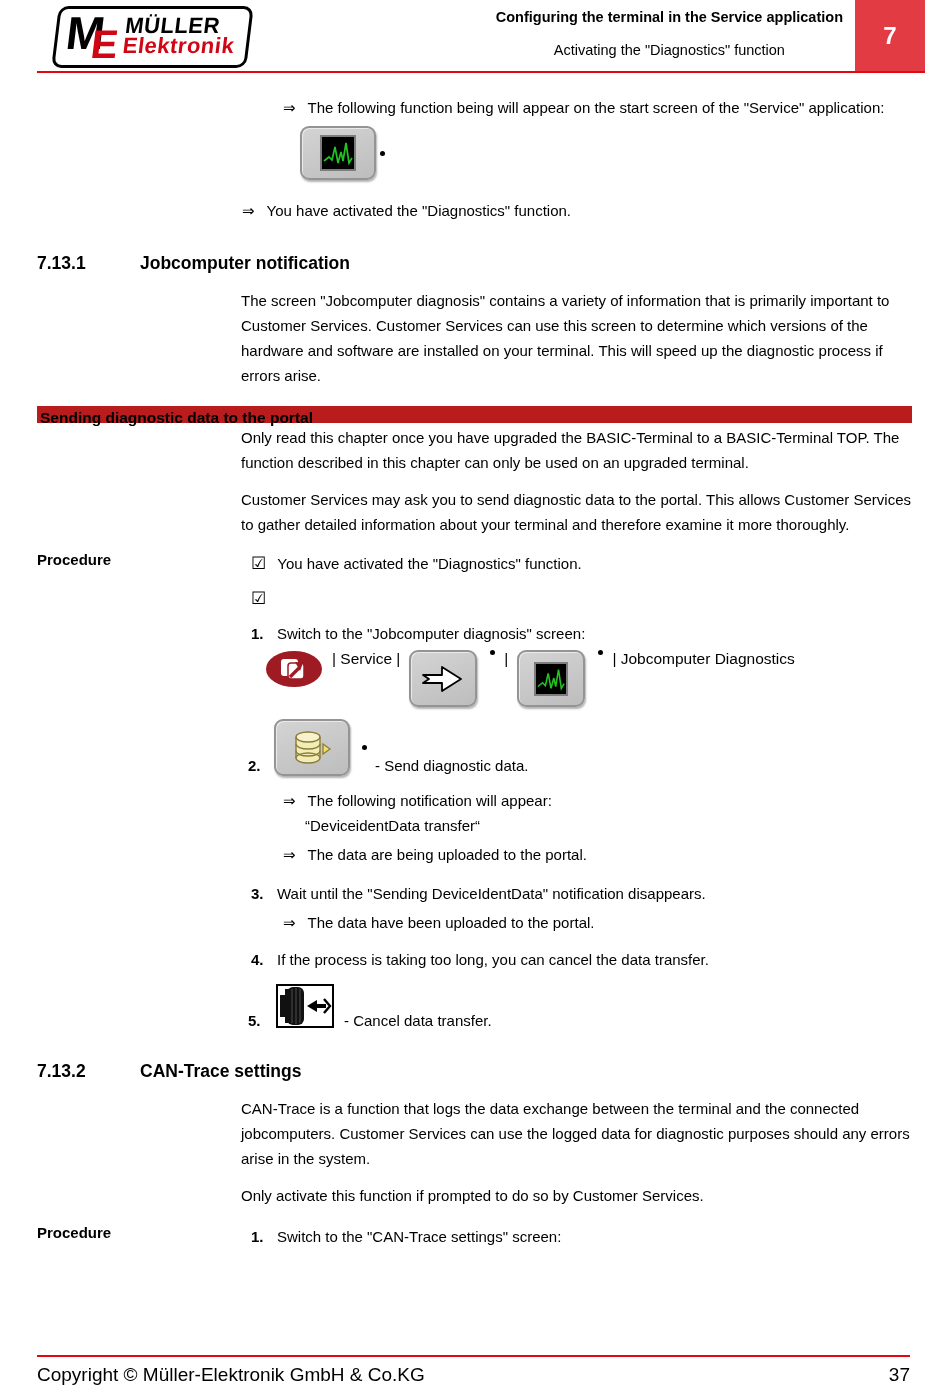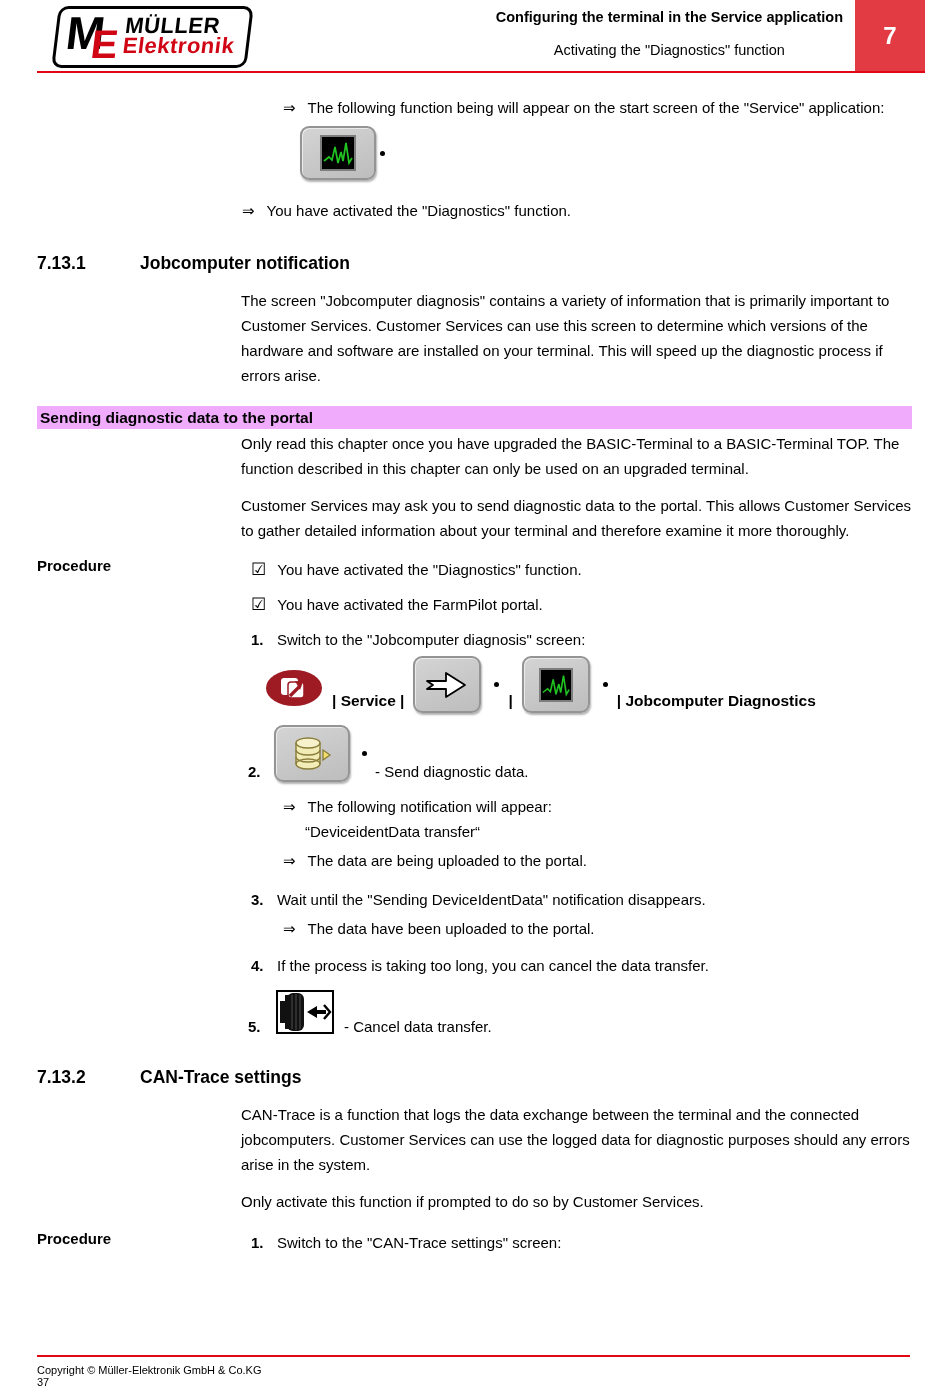--- a/index.html
+++ b/index.html
@@ -37,50 +37,50 @@
          box-shadow:1px 2px 2px rgba(0,0,0,.30), inset 1px 1px 0 #eaeaea; }
   .btn.sm { width:68px; height:57px; }
   .screen { width:36px; height:36px; background:#000; border:2px solid #7d7d7d;
             display:flex; align-items:center; justify-content:center; }
   .screen.sm { width:34px; height:34px; }
   .dot { width:5px; height:5px; border-radius:50%; background:#000; margin-left:4px; flex:0 0 auto; }
 
   .sec-head { display:flex; margin-top:30px; font-size:17.5px; font-weight:bold; }
   .sec-num { width:103px; }
   .para { margin-left:204px; line-height:25px; max-width:675px; margin-top:14px; }
-  .graybar { background:#f0abfc; font-weight:bold; font-size:15.5px; height:23px; line-height:23px;
+  .graybar { background:#b91c1c; font-weight:bold; font-size:15.5px; height:17px; line-height:23px;
              padding-left:3px; margin-top:18px; }
 
   .proc-row { position:relative; margin-top:14px; }
   .side-label { position:absolute; left:0; top:0; font-weight:bold; }
   .check-line { display:flex; gap:11px; line-height:25px; margin:0 0 10px 214px; }
   .checkbox-glyph { font-size:17px; line-height:25px; }
 
   .step { display:flex; gap:10px; line-height:25px; margin-left:214px; }
   .step .num { font-weight:bold; min-width:16px; }
   .mt6 { margin-top:6px; } .mt12 { margin-top:12px; } .mt14 { margin-top:14px; } .mt4 { margin-top:4px; }
 
-  .path-row { display:flex; align-items:flex-end; gap:9px; margin:4px 0 0 228px;
-              font-weight:bold; font-size:15.5px; }
+  .path-row { display:flex; gap:9px; margin:4px 0 0 228px;
+              font-weight:normal; font-size:15.5px; }
   .path-row .lbl { padding-bottom:3px; white-space:nowrap; }
   .path-row .dot { margin-bottom:26px; }
   .oval-wrap { margin-bottom:2px; }
 
   .iconstep-row { display:flex; align-items:flex-end; gap:8px; margin-left:211px; }
   .iconstep-row .num { font-weight:bold; min-width:18px; padding-bottom:2px; }
   .iconstep-row .lbl { padding-bottom:2px; }
   .iconstep-row .dot { margin-bottom:26px; }
   .knob-wrap { margin:0 2px; }
 
   .r246 { margin-left:246px; } .r268 { margin-left:268px; }
 
   
   .foot-rule { position:absolute; left:37px; width:873px; top:1355px; height:2px; background:#e30613; }
   .footer { position:absolute; left:37px; right:40px; top:1364px; display:flex;
-            justify-content:space-between; font-size:11px;flex-direction:column; }
+            justify-content:space-between; font-size:19px; }
 </style>
 </head>
 <body>
 
 <div class="page">
 
   <div class="header">
     <div class="logo">
       <div class="logo-frame">
         <div class="logo-mono">
@@ -137,21 +137,20 @@
     <div class="para" style="margin-top:12px;">Customer Services may ask you to send diagnostic data to the portal. This allows Customer Services to gather detailed information about your terminal and therefore examine it more thoroughly.</div>
 
     <div class="proc-row">
       <span class="side-label">Procedure</span>
       <div class="check-line">
         <span class="checkbox-glyph">☑</span>
         <span>You have activated the "Diagnostics" function.</span>
       </div>
       <div class="check-line">
         <span class="checkbox-glyph">☑</span>
-        <span>You have activated the FarmPilot portal.</span>
       </div>
     </div>
 
     <div class="step mt6">
       <span class="num">1.</span>
       <span>Switch to the "Jobcomputer diagnosis" screen:</span>
     </div>
 
     <div class="path-row">
       <span class="oval-wrap">

